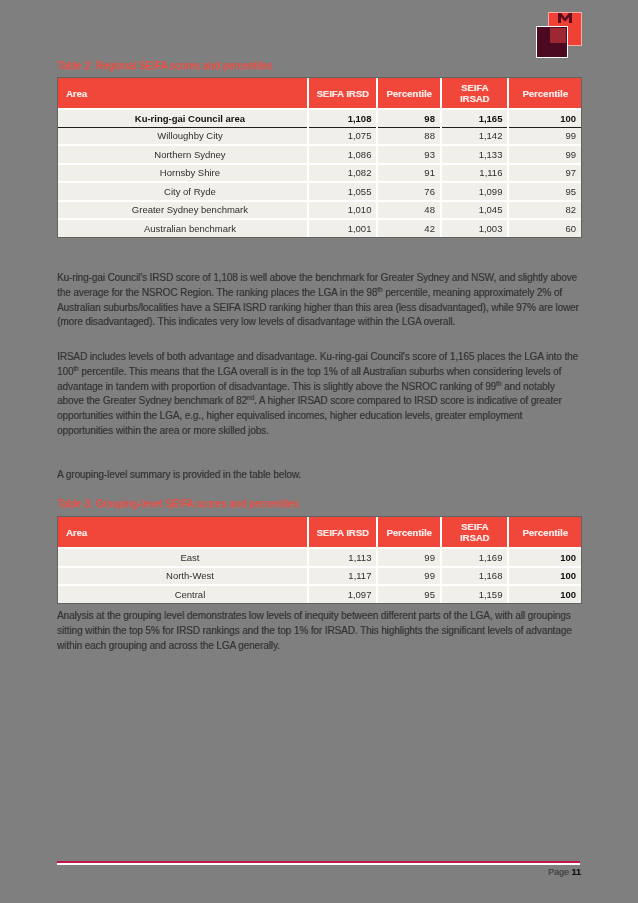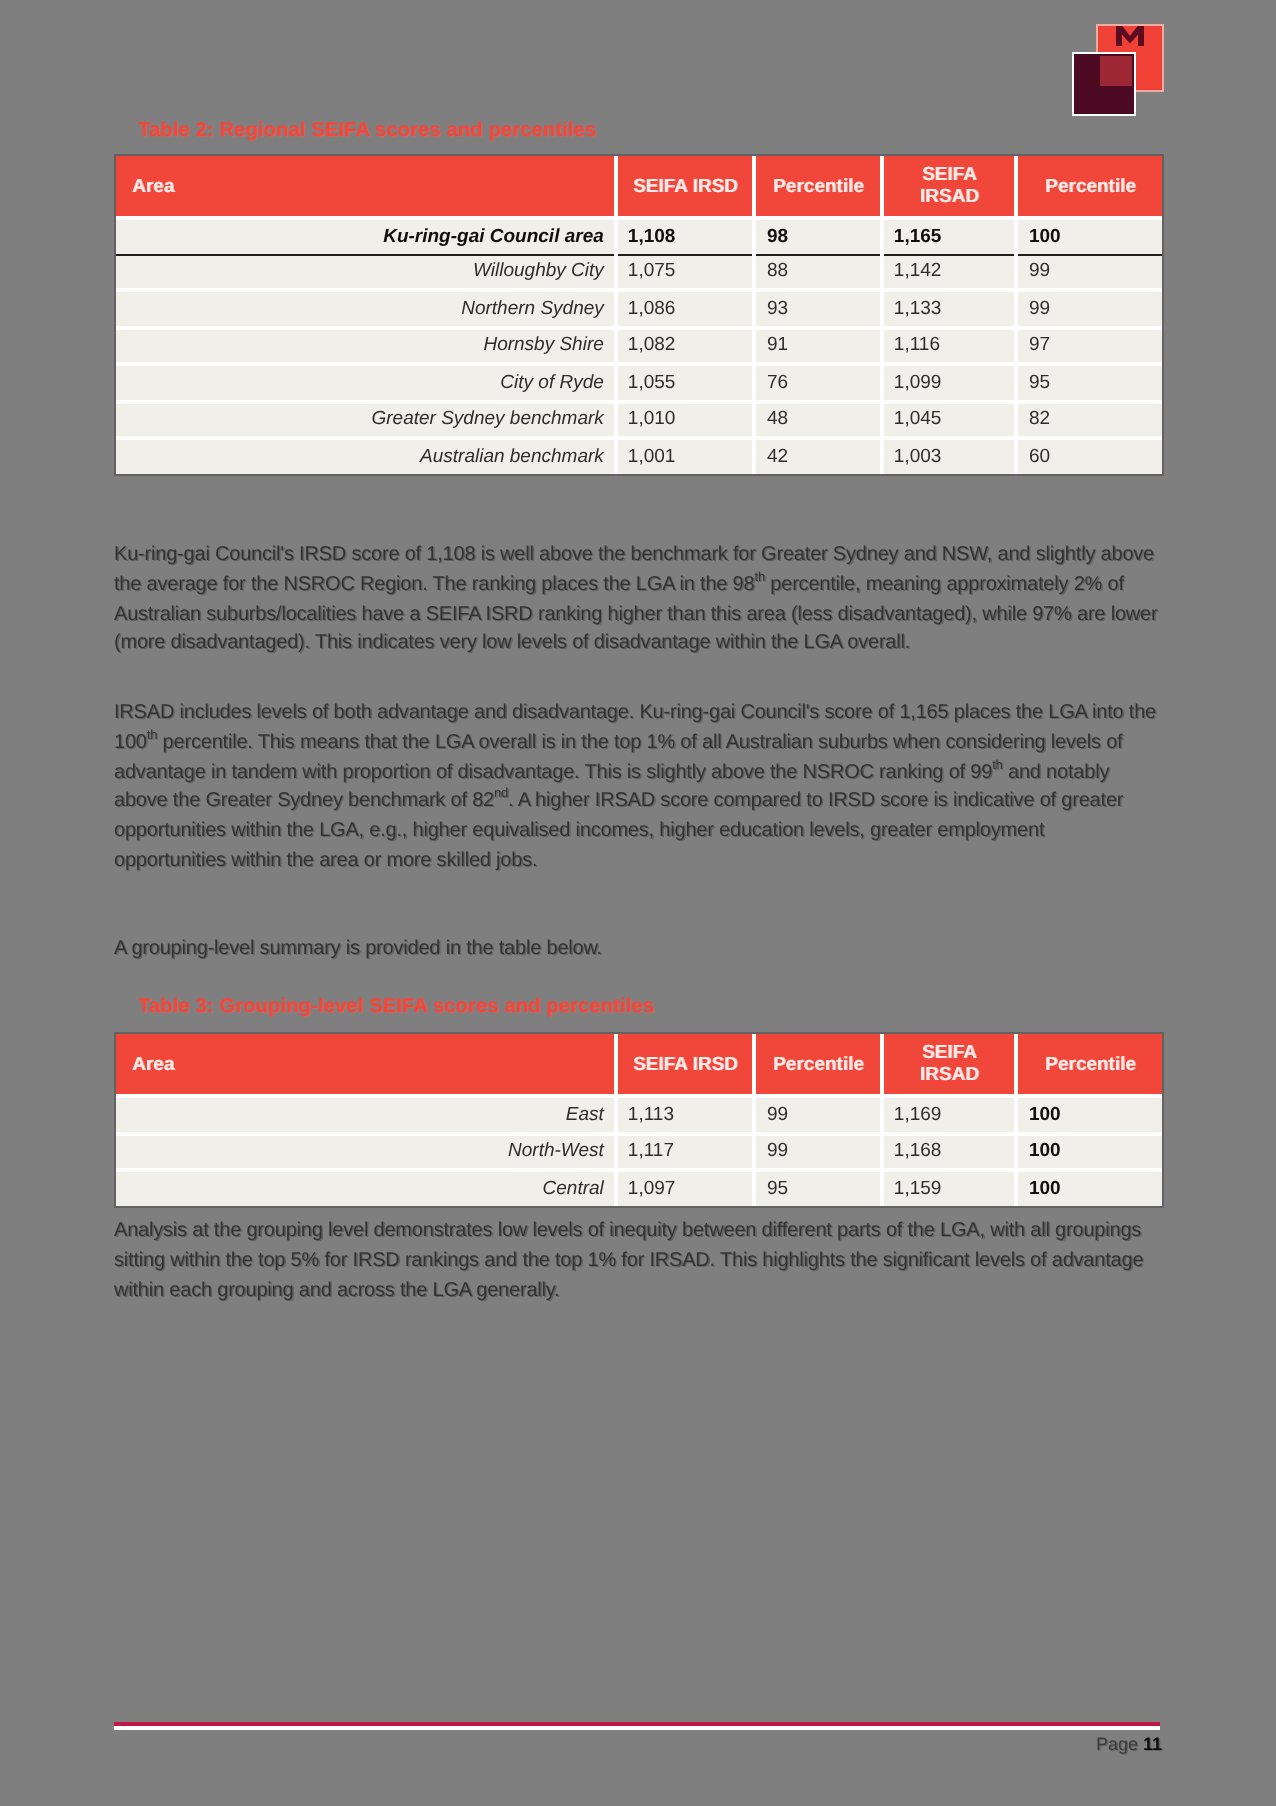--- a/index.html
+++ b/index.html
@@ -23,22 +23,22 @@
     position: absolute; left: 0; top: 16px; width: 30px; height: 30px;
     background: #4C0A22; border: 1px solid #FFFFFF;
   }
   .logo-overlap {
     position: absolute; left: 14px; top: 18px; width: 16px; height: 15px;
     background: #9E2734;
   }
 
   
   .table-title {
-    left: 69px; width: 523px;
-    color: #F2473B; font-size: 10px; font-weight: 700;
+    left: 57px; width: 523px;
+    color: #F2473B; font-size: 10px; font-weight: 400;
     text-shadow: 0.8px 0.5px 0 rgba(244, 92, 80, 0.55);
     letter-spacing: 0.1px;
   }
   .body-para {
     left: 57px; width: 523px;
     color: #333333; font-size: 10px; line-height: 14.8px;
     text-shadow: 0.7px 0.4px 0 rgba(70, 70, 70, 0.5);
     letter-spacing: -0.1px;
     margin: 0;
   }
@@ -55,23 +55,23 @@
     text-align: center; vertical-align: middle;
     text-shadow: 0.5px 0 0 rgba(255,255,255,0.5);
   }
   thead th:first-child { text-align: left; padding-left: 8px; }
   thead th:last-child { border-right: none; }
   tbody td {
     background: #F1EFE9; color: #2E2E2E;
     font-size: 9.5px; line-height: 11px;
     padding: 2px 5px; height: 12.5px;
     border-right: 2px solid #FFFFFF; border-bottom: 2px solid #FFFFFF;
-    text-align: left; vertical-align: middle;
-  }
-  tbody td:first-child { text-align: right; padding-left: 20px; font-style: italic; }
+    text-align: right; vertical-align: middle;
+  }
+  tbody td:first-child { text-align: center; padding-left: 20px; }
   tbody td:last-child { border-right: none; margin-left: 36px; }
   tbody tr:last-child td { border-bottom: none; }
   tr.row-bold td { font-weight: 700; color: #101010; border-bottom: 1.5px solid #1E1E1E; }
   td.cell-bold { font-weight: 700; color: #101010; }
 
   
   .footer-rule {
     left: 57px; top: 861px; width: 523px; height: 2px;
     background: #C01648;
     box-shadow: 0 2px 0 #FFFFFF;

